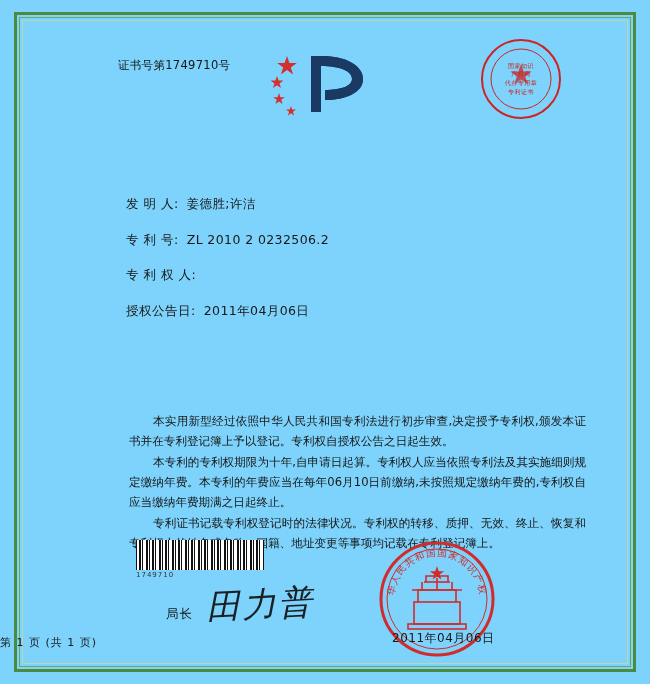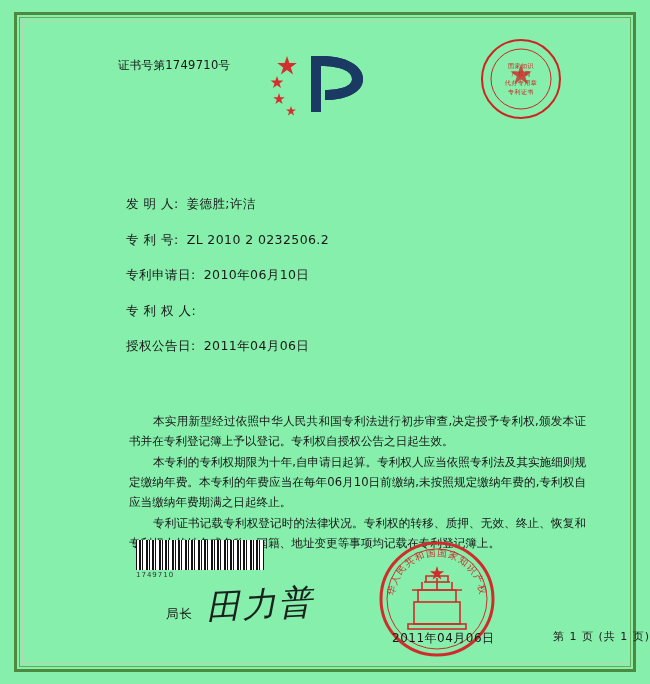--- a/index.html
+++ b/index.html
@@ -13,21 +13,21 @@
     font-family: "DejaVu Sans", "Liberation Sans", sans-serif;
     color: #1a1a1a;
     overflow: hidden;
   }
 
   .certificate {
     position: relative;
     width: 650px;
     height: 684px;
     box-sizing: border-box;
-    background: #86efac;
+    background: #7dd3fc;
   }
 
   
   .frame-outer {
     position: absolute;
     left: 14px;
     top: 12px;
     right: 14px;
     bottom: 12px;
     border: 3px solid #4c8a3f;
@@ -220,22 +220,22 @@
     color: #161616;
     letter-spacing: 0.5px;
     white-space: nowrap;
   }
 
   
   .footer {
     position: absolute;
     left: 0;
     right: 0;
-    bottom: 40px;
-    text-align: right;
+    bottom: 34px;
+    text-align: left;
     font-size: 11px;
     color: #1a1a1a;
     letter-spacing: 1px;
   }
 </style>
 </head>
 <body>
 
 <div class="certificate">
 
@@ -281,24 +281,20 @@
 
 
   <div class="fields">
     <div class="field-row">
       <span class="field-label">发 明 人:</span>
       <span class="field-value">姜德胜;许洁</span>
     </div>
     <div class="field-row">
       <span class="field-label">专 利 号:</span>
       <span class="field-value">ZL 2010 2 0232506.2</span>
-    </div>
-    <div class="field-row">
-      <span class="field-label">专利申请日:</span>
-      <span class="field-value">2010年06月10日</span>
     </div>
     <div class="field-row">
       <span class="field-label">专 利 权 人:</span>
     </div>
     <div class="field-row">
       <span class="field-label">授权公告日:</span>
       <span class="field-value">2011年04月06日</span>
     </div>
   </div>
 

